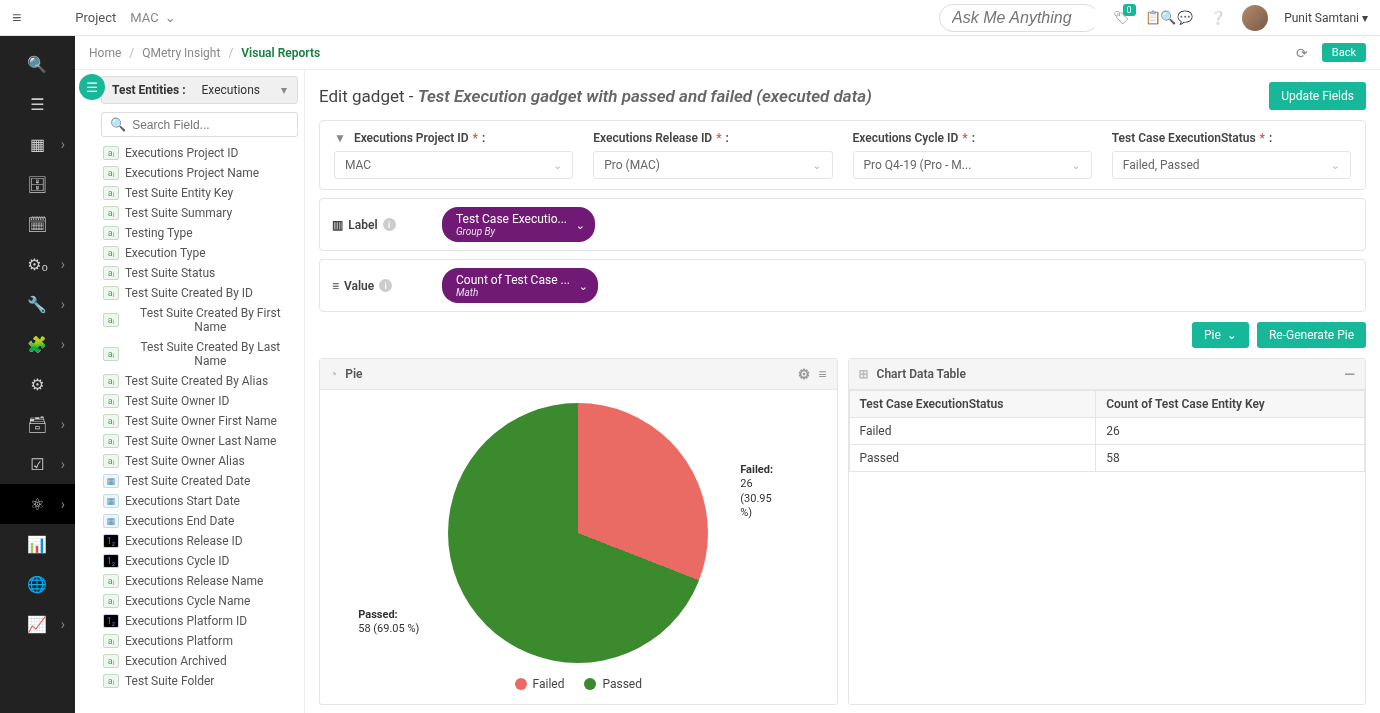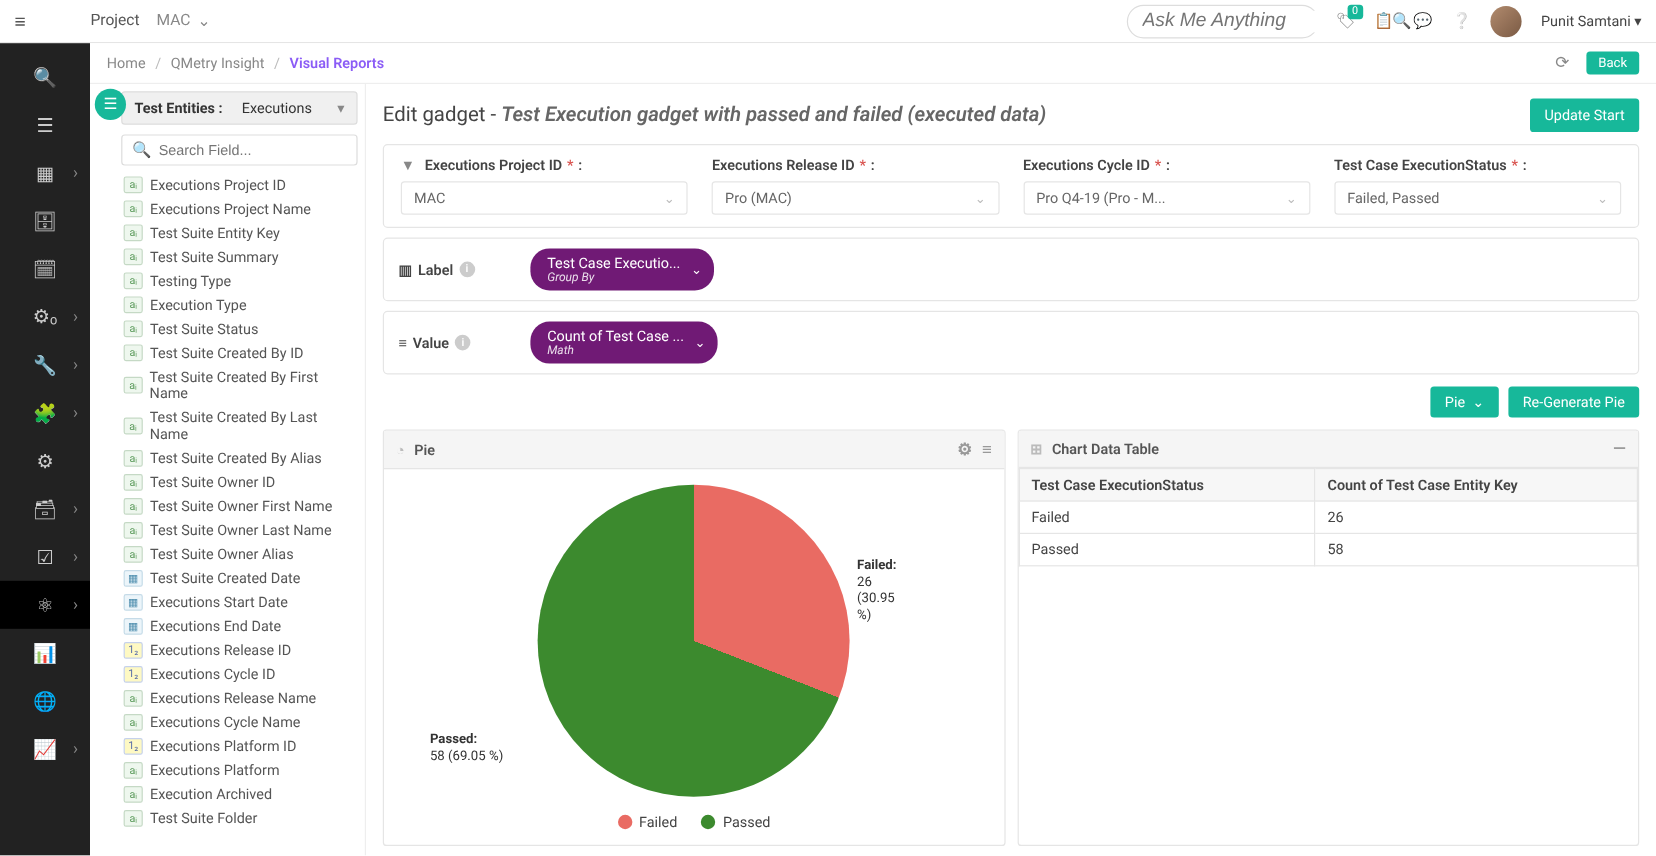--- a/index.html
+++ b/index.html
@@ -21,38 +21,38 @@
 .avatar { width: 26px; height: 26px; border-radius: 50%; background: linear-gradient(135deg,#b28b6e,#7a5a44); display:inline-block;}
 .user-name { color:#444; font-size:12px; cursor:pointer;}
 .main-row { display: flex; flex: 1; min-height: 0; }
 .sidenav { width: 75px; background: #222; display: flex; flex-direction: column; align-items: center; padding-top: 8px; }
 .sidenav .nav-item { width: 100%; height: 40px; display:flex; align-items:center; justify-content:center; color:#ccc; font-size:16px; cursor:pointer; position:relative;}
 .sidenav .nav-item.sub::after { content:"›"; position:absolute; right:10px; color:#888; font-size:14px;}
 .sidenav .nav-item.active { background:#000; }
 .content { flex:1; display:flex; flex-direction:column; background:#fff; min-width:0;}
 .breadcrumb-bar { height:34px; display:flex; align-items:center; padding:0 14px; border-bottom:1px solid #eee; font-size:12px; color:#888; gap:8px;}
 .breadcrumb-bar .crumb { color:#888; cursor:pointer;}
-.breadcrumb-bar .crumb.active { color:#8b5cf6; font-weight:600;}
+.breadcrumb-bar .crumb.active { color:#15803d; font-weight:600;}
 .breadcrumb-bar .sep { color:#bbb;}
 .bc-spacer { flex:1;}
 .back-btn { background:#17b89a; color:#fff; padding:3px 10px; border-radius:3px; font-size:11px; cursor:pointer;}
 .refresh-ic { color:#888; cursor:pointer; margin-right:6px; font-size:14px;}
 .body-row { display:flex; flex:1; min-height:0;}
 .left-panel { width:210px; border-right:1px solid #eee; display:flex; flex-direction:column; background:#fff; padding:6px;}
 .panel-toggle { width:26px;height:26px;border-radius:50%;background:#17b89a;color:#fff;display:flex;align-items:center;justify-content:center;position:absolute;margin-left:-22px;margin-top:-2px; font-size:13px;}
 .entity-dd { background:#f0f0f0; border:1px solid #ddd; border-radius:3px; padding:6px 10px; font-size:12px; display:flex; align-items:center; cursor:pointer; margin-bottom:8px;}
 .entity-dd b { font-weight:700; margin-right:16px;}
 .entity-dd .dd-arr { margin-left:auto; color:#888;}
 .field-search { display:flex; align-items:center; border:1px solid #ddd; border-radius:3px; padding:4px 8px; margin-bottom:6px;}
 .field-search input { border:none; outline:none; font-size:12px; flex:1; color:#666;}
 .drop-hint { font-size:11px; font-style:italic; font-weight:700; color:#333; padding:4px 2px 6px;}
-.field-list { flex:1; overflow-y:auto; }
+.field-list { flex:1; overflow-y:auto;text-align:center; }
 .field-item { display:flex; align-items:center; gap:6px; padding:3px 2px; font-size:12px; color:#555; cursor:grab;}
 .field-item .fi-ic { width:16px; height:14px; border:1px solid #c5d9c5; border-radius:2px; display:flex; align-items:center; justify-content:center; font-size:9px; color:#5b9a5b; background:#eef7ee;}
-.field-item .fi-ic.num { border-color:#c5d1ec; color:#5b6fa8; background:#fef9c3;}
+.field-item .fi-ic.num { border-color:#c5d1ec; color:#5b6fa8; background:#000000;}
 .field-item .fi-ic.date { border-color:#c5dbe8; color:#4f8faf; background:#ecf5fa;}
 .right-panel { flex:1; display:flex; flex-direction:column; padding:8px 14px; overflow:auto; min-width:0;}
 .header-row { display:flex; align-items:center; margin:4px 0 10px;}
 .gadget-title { font-size:17px; color:#444;text-align:right;}
 .gadget-title .italic { font-style:italic; color:#666; font-weight:600;}
 .update-btn { margin-left:auto; background:#17b89a; color:#fff; padding:7px 12px; border-radius:3px; font-size:12px; cursor:pointer;}
 .filter-row { border:1px solid #e5e5e5; border-radius:4px; padding:10px 14px; display:flex; gap:20px; }
 .filter-col { flex:1; display:flex; flex-direction:column; gap:6px;}
 .filter-label { font-size:12px; color:#444; font-weight:600; display:flex; align-items:center; gap:4px;}
 .filter-label .req { color:#d9534f;}
@@ -69,21 +69,21 @@
 .chart-btns .btn { background:#17b89a; color:#fff; padding:6px 12px; border-radius:3px; font-size:12px; cursor:pointer; display:flex; align-items:center; gap:6px;}
 .panels-row { display:flex; gap:10px; flex:1; min-height:0;}
 .panel-box { border:1px solid #e5e5e5; border-radius:3px; flex:1; display:flex; flex-direction:column; min-height:320px;}
 .panel-head { background:#f5f5f5; border-bottom:1px solid #e5e5e5; padding:7px 10px; font-size:12px; font-weight:600; color:#555; display:flex; align-items:center; gap:8px;}
 .panel-head .head-spacer{flex:1;}
 .panel-head .hic { color:#999; cursor:pointer; font-size:14px;}
 .pie-area { flex:1; display:flex; flex-direction:column; align-items:center; justify-content:center; padding:10px;}
 .pie-wrap { position:relative; width:260px; height:260px;}
 .pie { width:260px; height:260px; border-radius:50%; background: conic-gradient(#e96b63 0deg 111.4deg, #3c8a2e 111.4deg 360deg);}
 .callout { position:absolute; font-size:11px; color:#333; line-height:1.3;}
-.callout.failed { left:266px; top:60px;}
+.callout.failed { left:292px; top:60px;}
 .callout.passed { left:-90px; top:205px; text-align:left;}
 .legend { display:flex; gap:20px; margin-top:14px; font-size:12px; color:#444;}
 .legend .lg { display:flex; align-items:center; gap:6px;}
 .legend .sw { width:12px;height:12px;border-radius:50%;}
 .data-table { width:100%; border-collapse:collapse; font-size:12px;}
 .data-table th, .data-table td { border:1px solid #e5e5e5; padding:6px 10px; text-align:left; color:#444;}
 .data-table th { background:#f7f7f7; font-weight:600;}
 ::-webkit-scrollbar{width:8px;height:8px;} ::-webkit-scrollbar-thumb{background:#ccc;border-radius:4px;}
 </style>
 </head>
@@ -264,21 +264,21 @@
                 <span>Test Suite Folder</span>
               </div>
             </div>
         </div>
 
         <div class="right-panel">
           <div class="header-row">
             <div class="gadget-title">
               <span>Edit gadget - </span><span class="italic">Test Execution gadget with passed and failed (executed data)</span>
             </div>
-            <div class="update-btn">Update Start</div>
+            <div class="update-btn">Update Fields</div>
           </div>
 
           <div class="filter-row">
             <div class="filter-col">
               <div class="filter-label"><span class="funnel">▼</span><span>Executions Project ID</span><span class="req">*</span> :</div>
               <div class="filter-val">
                   <span>MAC</span>
                   <span class="dd-arr">⌄</span>
                 </div>
             </div>

